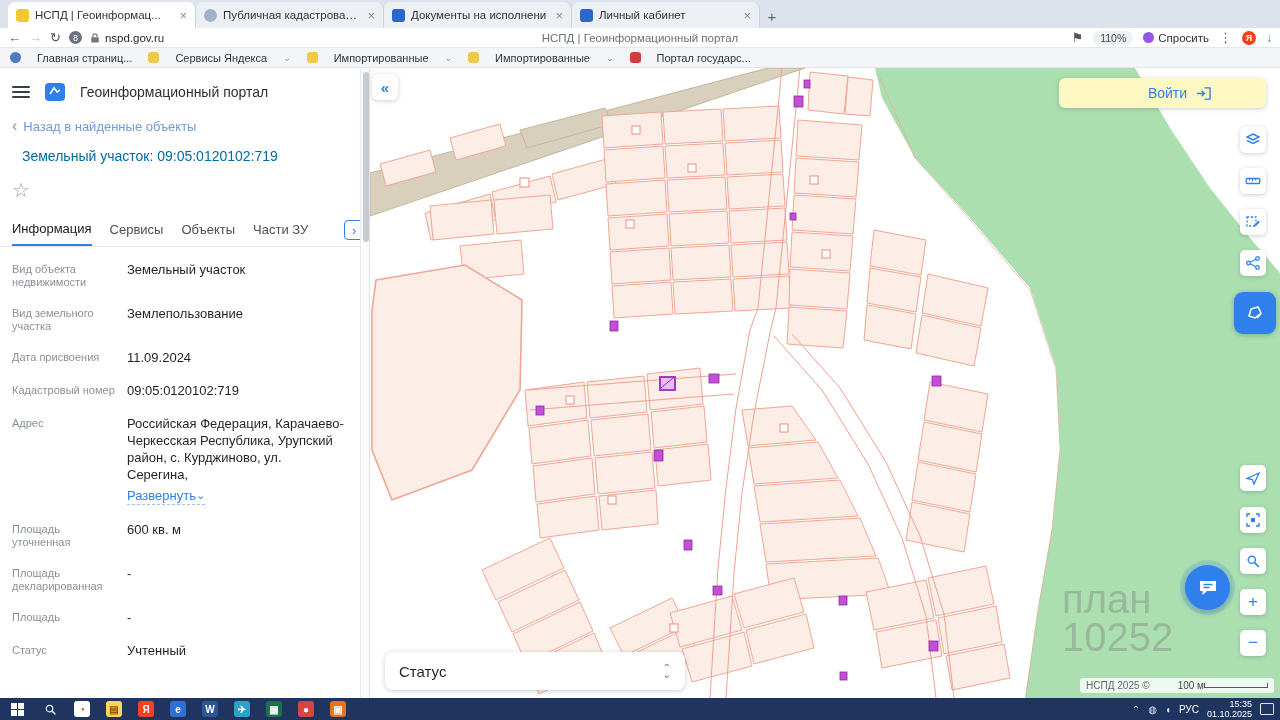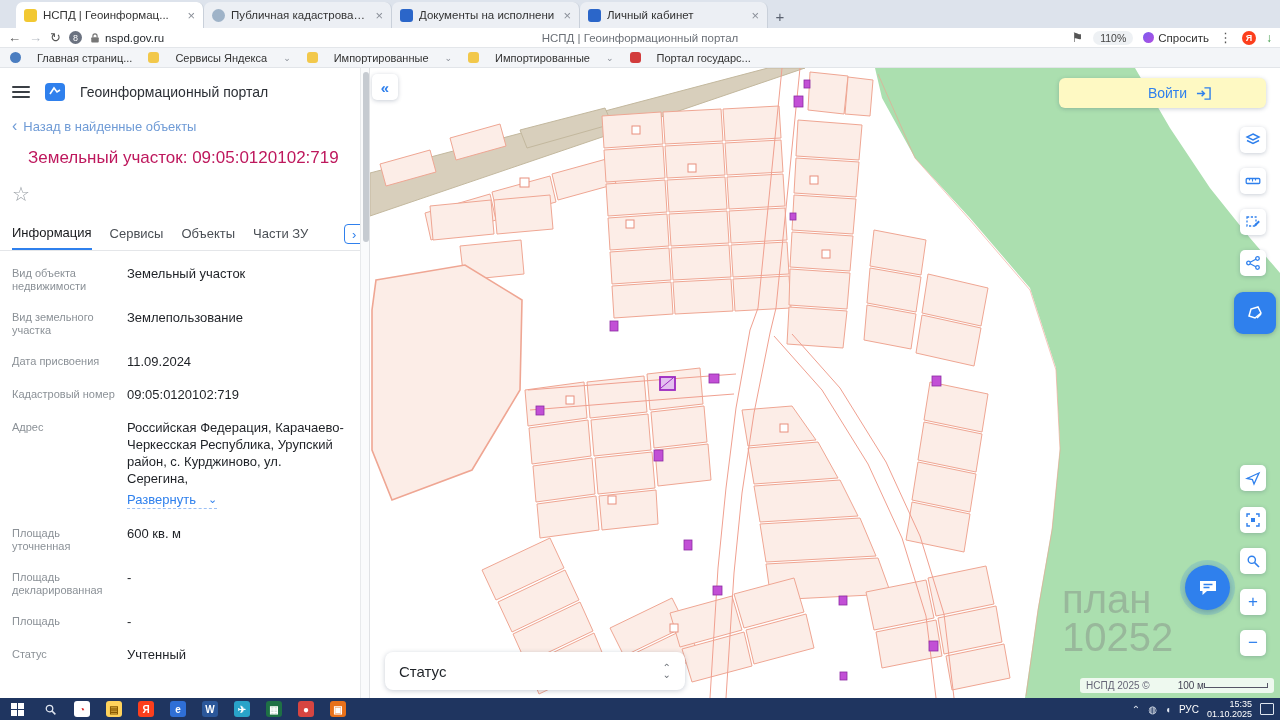--- a/index.html
+++ b/index.html
@@ -1,20 +1,20 @@
 <!DOCTYPE html>
 <html><head>
 <meta charset="utf-8">
 <style>
   * { margin:0; padding:0; box-sizing:border-box; }
   html,body { width:1280px; height:720px; overflow:hidden; font-family:"Liberation Sans", sans-serif; background:#fff; }
   .screen { position:relative; width:1280px; height:720px; }
 
   
-  .tabbar { position:absolute; top:0; left:0; right:0; height:28px; background:#dde3ec; display:flex; align-items:flex-end; padding-left:16px; }
+  .tabbar { position:absolute; top:0; left:0; right:0; height:28px; background:#dde3ec; display:flex; align-items:flex-end; padding-left:8px; }
   .btab { display:flex; align-items:center; gap:6px; width:188px; height:26px; padding:0 8px; font-size:11.5px; color:#333; background:#eceff4; border-right:1px solid #c9d0da; border-radius:7px 7px 0 0; }
   .btab.active { background:#fff; }
   .btab .ttl { flex:1; white-space:nowrap; overflow:hidden; text-overflow:ellipsis; }
   .ticon { width:13px; height:13px; border-radius:3px; flex:0 0 auto; }
   .ticon.yellow { background:#f2c832; }
   .ticon.grey { background:#9fb3c8; border-radius:50%; }
   .ticon.blue { background:#2b66c9; }
   .tclose { color:#8a8f98; font-size:13px; line-height:1; }
   .newtab { width:24px; height:24px; display:flex; align-items:center; justify-content:center; color:#5a6270; font-size:15px; }
 
@@ -46,34 +46,34 @@
   .content { position:absolute; top:68px; left:0; right:0; height:630px; background:#fff; }
 
   
   .panel { position:absolute; top:0; left:0; width:360px; height:630px; overflow:hidden; background:#fff; }
   .phead { display:flex; align-items:center; gap:13px; padding:12px 12px 8px 12px; }
   .burger { width:18px; display:flex; flex-direction:column; gap:3px; }
   .burger i { display:block; height:2px; background:#3a3f45; border-radius:1px; }
   .apptitle { font-size:14px; color:#2c3036; }
   .backlink { display:flex; align-items:center; gap:6px; padding:6px 12px; color:#6f9bd6; font-size:13px; }
   .backlink .arr { font-size:16px; line-height:1; }
-  .ptitle { padding:8px 12px 4px 28px; font-size:17px; font-weight:500; color:#be185d; }
+  .ptitle { padding:8px 12px 4px 22px; font-size:14px; font-weight:500; color:#0369a1; }
   .starrow { padding:10px 12px; }
   .star { font-size:20px; color:#9aa0a6; }
   .ptabs { display:flex; align-items:center; gap:18px; padding:8px 12px 0 12px; border-bottom:1px solid #e4e6e9; font-size:13px; color:#4a4f55; }
   .ptab { padding-bottom:8px; white-space:nowrap; }
   .ptab.active { color:#17191c; border-bottom:2px solid #2f80ed; margin-bottom:-1px; }
   .ptab.cut { width:36px; overflow:hidden; }
   .ptab.cut2 { width:10px; overflow:hidden; }
   .tabnext { width:20px; height:20px; border:1px solid #2f80ed; border-radius:4px; color:#2f80ed; font-size:13px; display:flex; align-items:center; justify-content:center; margin-bottom:6px; flex:0 0 auto; }
   .fields { padding:6px 14px 0 12px; }
   .field { display:grid; grid-template-columns:105px 1fr; column-gap:10px; padding:8px 0; }
   .flabel { font-size:11px; line-height:13px; color:#8b9197; padding-top:2px; }
   .fvalue { font-size:13px; line-height:17px; color:#1e2126; }
-  .expand { display:inline-flex; align-items:center; gap:12px; margin-top:4px; color:#2f80ed; font-size:13px; border-bottom:1px dashed #9cc0f5; width:max-content; }
+  .expand { display:inline-flex; align-items:center; gap:0; margin-top:4px; color:#2f80ed; font-size:13px; border-bottom:1px dashed #9cc0f5; width:max-content; }
   .expand .ch { font-size:11px; border:none; }
 
   
   .pscroll { position:absolute; top:0; left:360px; width:10px; height:630px; background:#fafbfc; border-left:1px solid #e8eaec; border-right:1px solid #e0e2e5; }
   .pthumb { position:absolute; top:4px; left:2px; width:6px; height:170px; border-radius:3px; background:#c6cbd1; }
 
   
   .map { position:absolute; top:0; left:370px; width:910px; height:630px; background:#fff; overflow:hidden; }
   .map svg.base { position:absolute; top:0; left:0; }
   .mbtn { position:absolute; width:26px; height:26px; background:#fff; border-radius:5px; box-shadow:0 1px 4px rgba(40,60,90,.25); display:flex; align-items:center; justify-content:center; }

